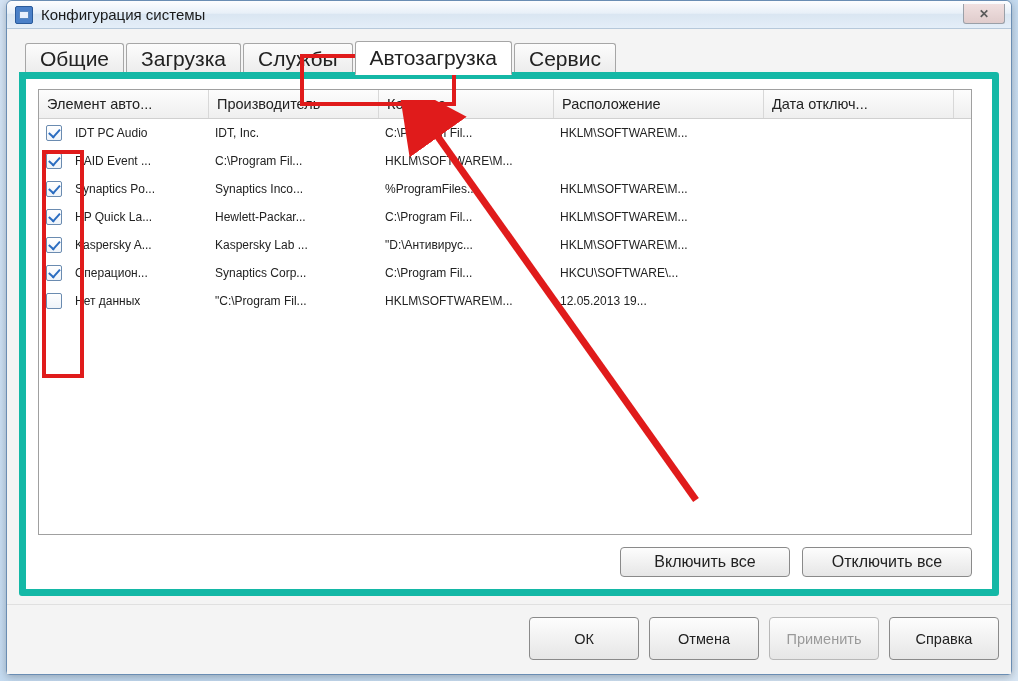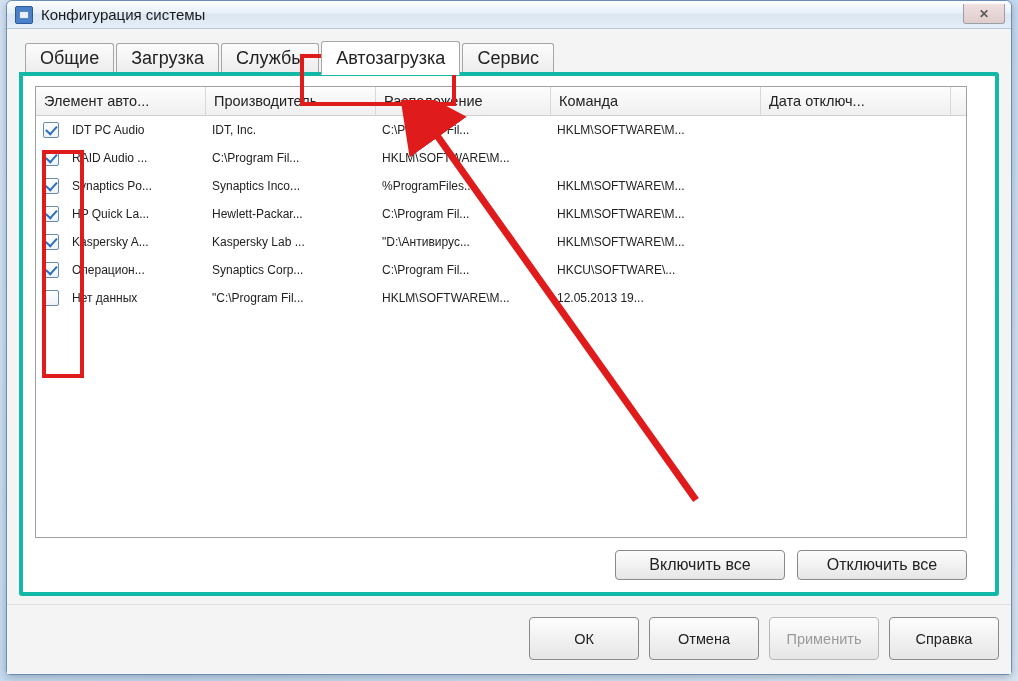--- a/index.html
+++ b/index.html
@@ -35,33 +35,33 @@
       color: #5a5a5a; font-weight: bold; font-size: 12px;
       cursor: pointer;
     }
     .content-area {
       flex: 1; padding: 12px 12px 8px 12px; display: flex; flex-direction: column;
       background: #f4f4f4;
     }
     .tabset { position: relative; margin-bottom: -1px; }
     .tabs { display: flex; align-items: flex-end; gap: 2px; padding-left: 6px; }
     .tab {
-      padding: 6px 14px 6px 14px; font-size: 18px; color: #222;
+      padding: 6px 14px 6px 14px; font-size: 21px; color: #222;
       background: linear-gradient(#fcfcfc, #ececec);
       border: 1px solid #a6a6a6; border-bottom: none;
       border-radius: 3px 3px 0 0; cursor: pointer;
       height: 30px; display: flex; align-items: center;
     }
     .tab.active {
       background: #fff; height: 34px; margin-bottom: -2px; position: relative; z-index: 2;
       border-bottom: 1px solid #fff;
     }
     .tab-panel {
-      flex: 1; background: #fff; border: 4px solid #14b8a6; border-radius: 0 3px 3px 3px;
-      padding: 10px 28px 12px 12px; display: flex; flex-direction: column; position: relative;
+      flex: 1; background: #fff; border: 7px solid #14b8a6; border-radius: 0 3px 3px 3px;
+      padding: 10px 20px 12px 12px; display: flex; flex-direction: column; position: relative;
     }
     .listview {
       flex: 1; border: 1px solid #a0a0a0; background: #fff;
       display: flex; flex-direction: column; overflow: hidden;
     }
     .lv-header {
       display: grid; grid-template-columns: 170px 170px 175px 210px 190px;
       background: linear-gradient(#fdfdfd, #efefef);
       border-bottom: 1px solid #d0d0d0;
     }
@@ -149,40 +149,40 @@
             <span>Сервис</span>
           </div>
       </div>
     </div>
 
     <div class="tab-panel">
       <div class="listview">
         <div class="lv-header">
           <div>Элемент авто...</div>
           <div>Производитель</div>
+          <div>Команда</div>
           <div>Расположение</div>
-          <div>Команда</div>
           <div>Дата отключ...</div>
         </div>
         <div class="lv-body" id="lv-body">
             <div class="lv-row">
               <div class="lv-cell chk-cell">
                 <div class="chk checked"></div>
               </div>
               <div class="lv-cell">IDT PC Audio</div>
               <div class="lv-cell">IDT, Inc.</div>
               <div class="lv-cell">C:\Program Fil...</div>
               <div class="lv-cell">HKLM\SOFTWARE\M...</div>
               <div class="lv-cell"></div>
             </div>
             <div class="lv-row">
               <div class="lv-cell chk-cell">
                 <div class="chk checked"></div>
               </div>
-              <div class="lv-cell">RAID Audio ...</div>
+              <div class="lv-cell">RAID Event ...</div>
               <div class="lv-cell">C:\Program Fil...</div>
               <div class="lv-cell">HKLM\SOFTWARE\M...</div>
               <div class="lv-cell"></div>
             </div>
             <div class="lv-row">
               <div class="lv-cell chk-cell">
                 <div class="chk checked"></div>
               </div>
               <div class="lv-cell">Synaptics Po...</div>
               <div class="lv-cell">Synaptics Inco...</div>

